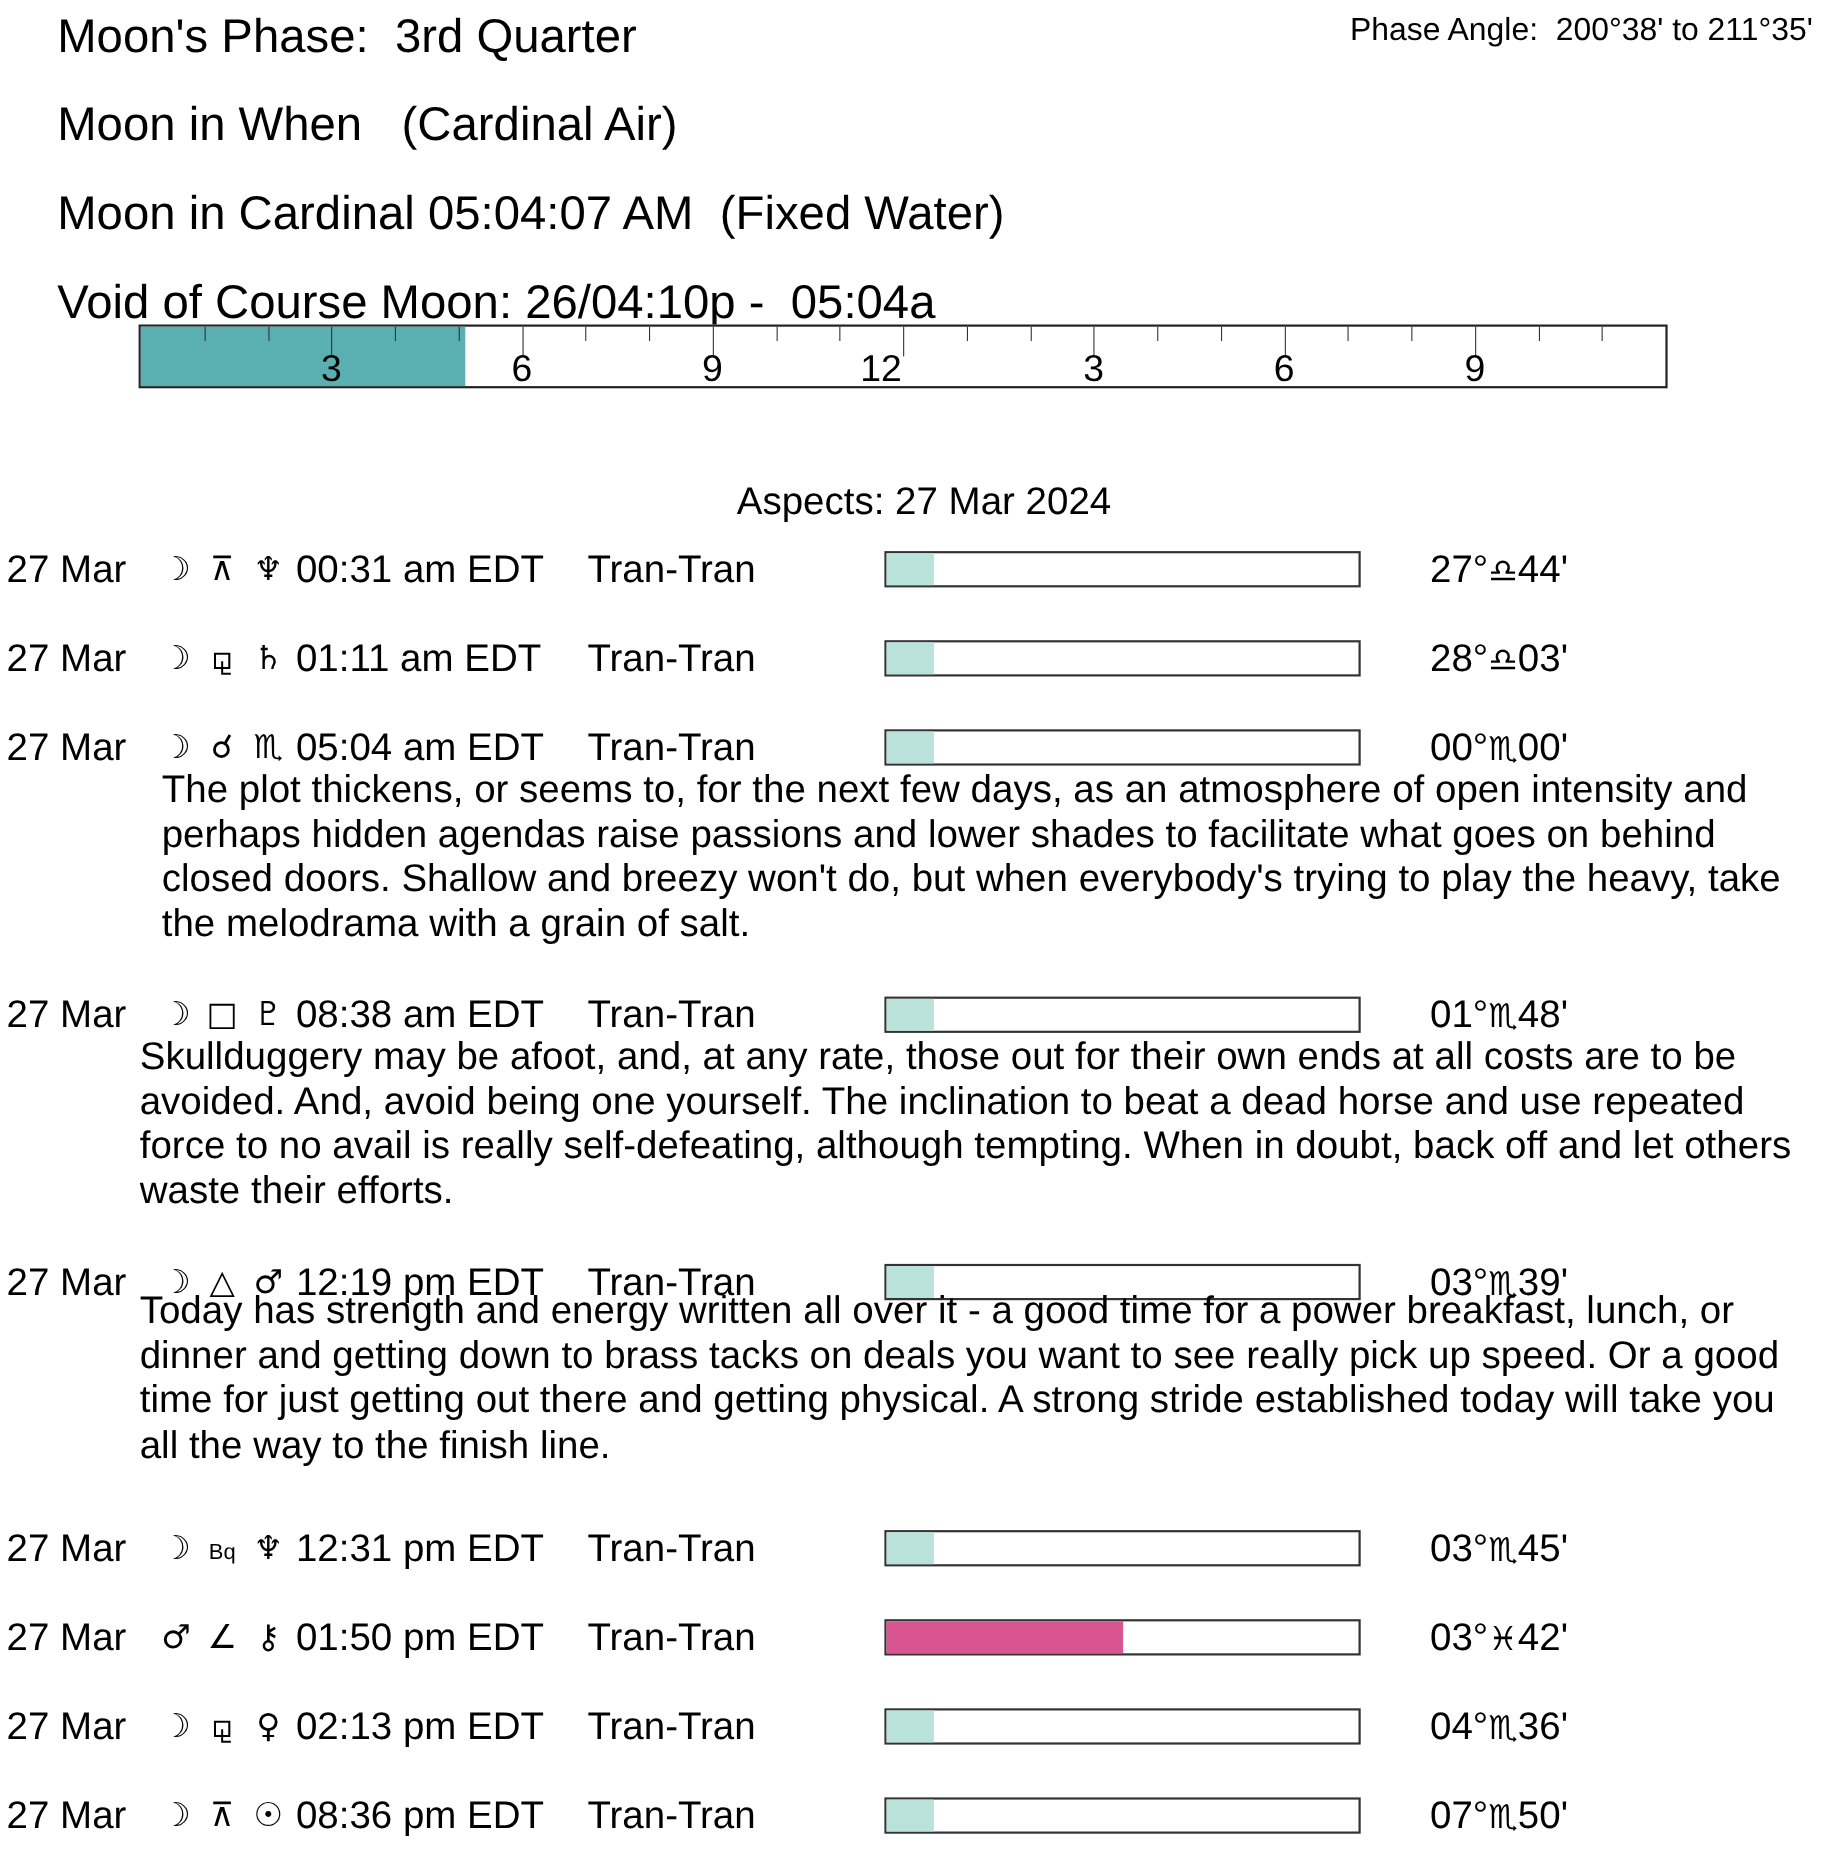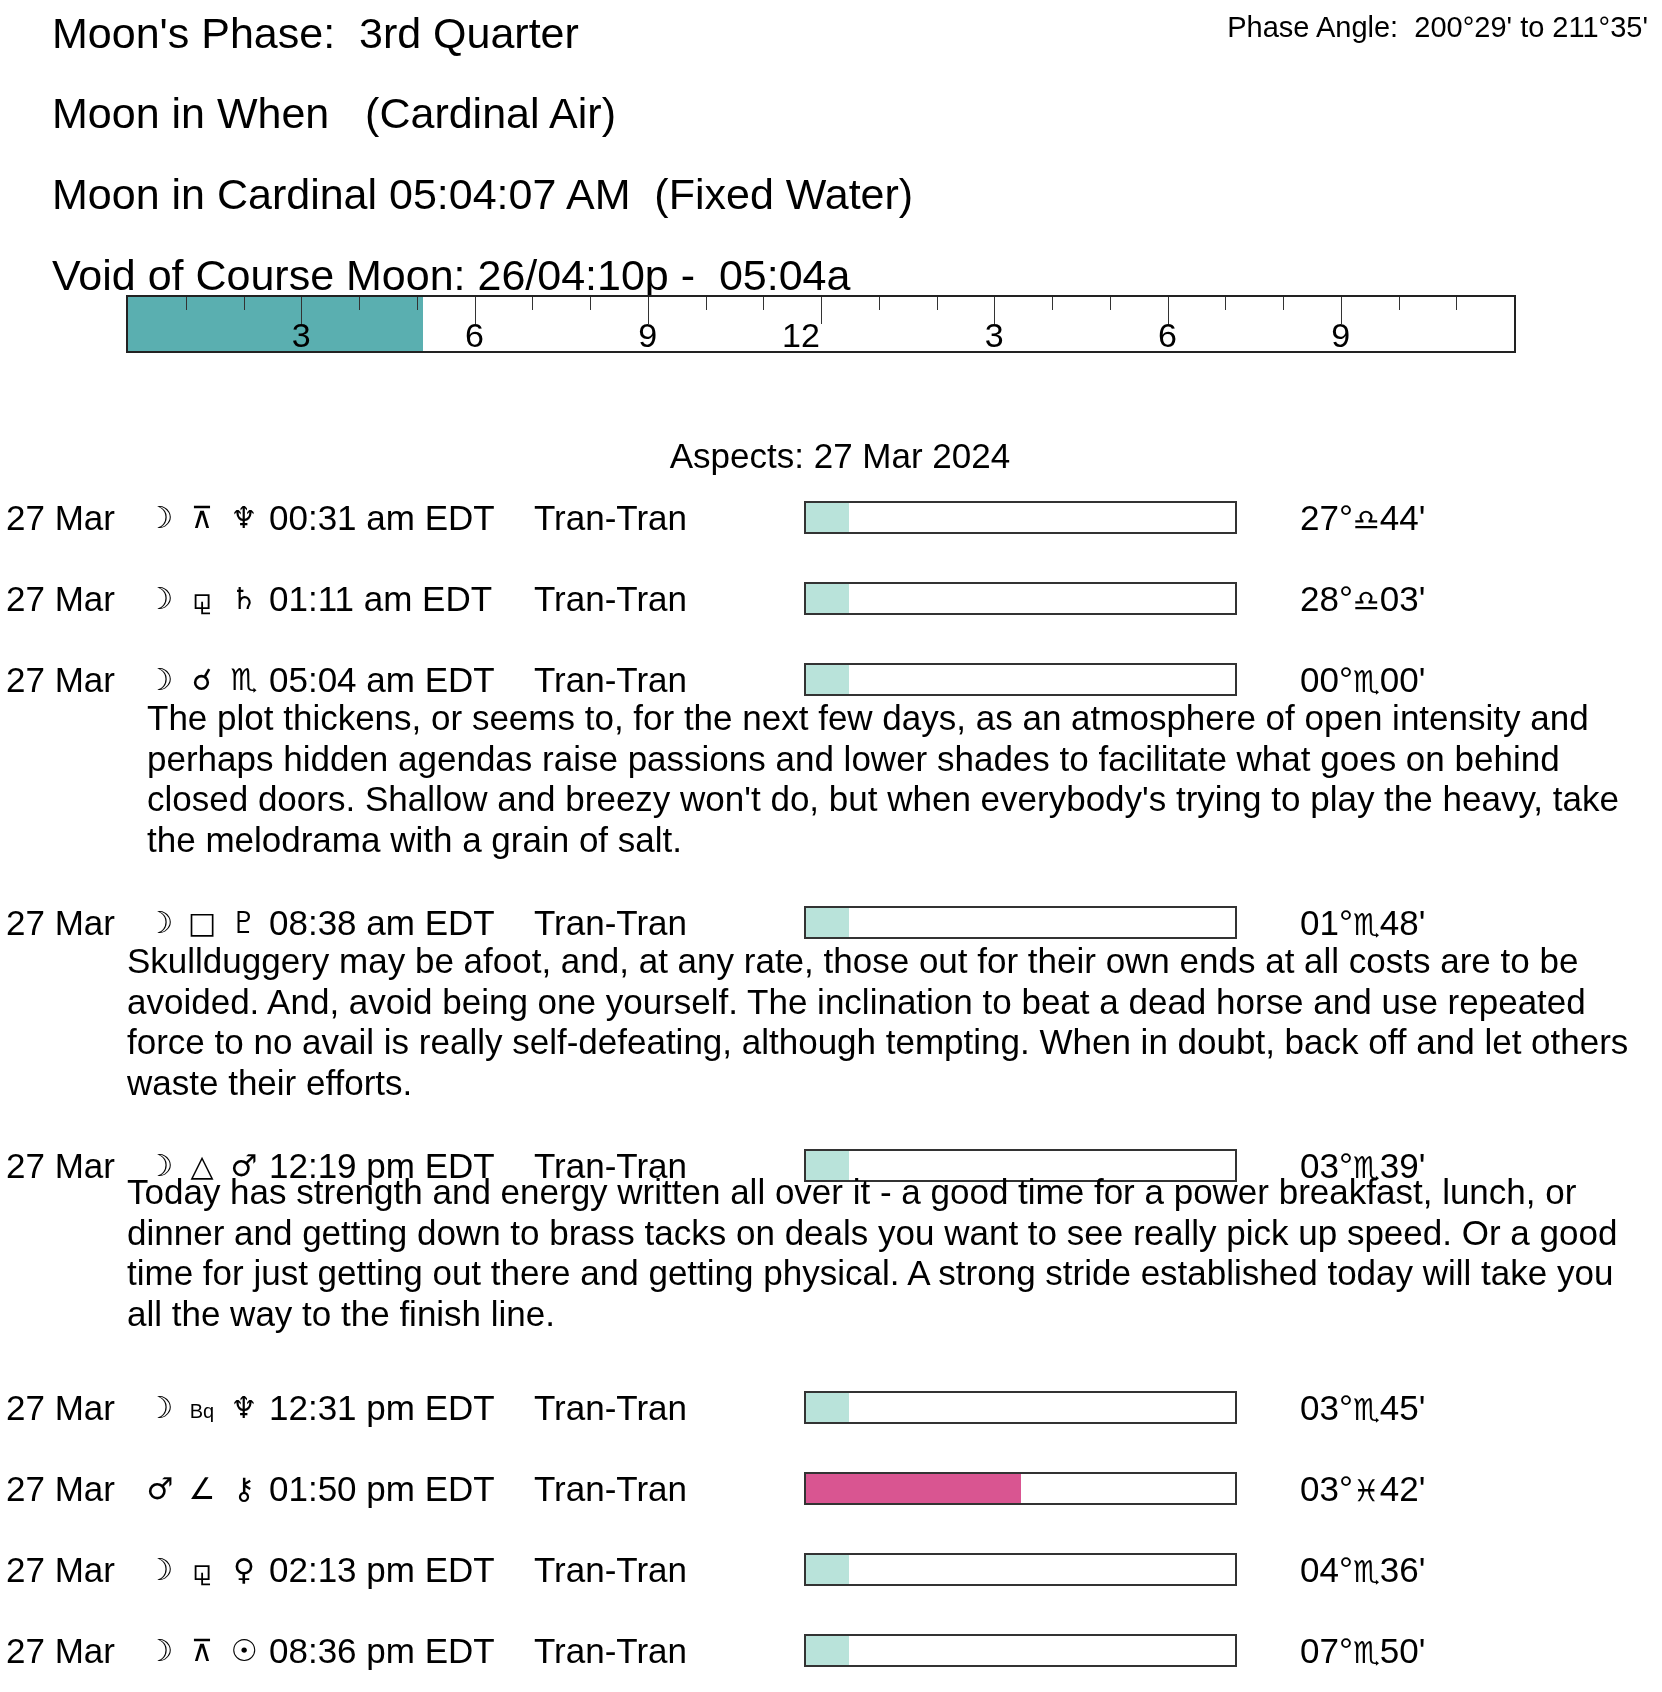--- a/index.html
+++ b/index.html
@@ -24,21 +24,21 @@
   .bar { position:absolute; left:798px; top:3px; width:433px; height:33px; border:2px solid #333; box-sizing:border-box; background:#fff; }
   .bar .bfill { position:absolute; left:0; top:0; bottom:0; }
   .row .deg { position:absolute; left:1294px; }
   .row .deg .sign { font-family:"DejaVu Sans", sans-serif; font-size:30px; }
   .interp { position:absolute; left:127px; width:1520px; font-size:35px; line-height:40.5px; }
 </style>
 </head>
 <body>
 
 <div class="hdr" style="top:13px">Moon's Phase:  3rd Quarter</div>
-<div class="phase-angle">Phase Angle:  200°29' to 211°35'</div>
+<div class="phase-angle">Phase Angle:  200°38' to 211°35'</div>
 <div class="hdr" style="top:93px">Moon in When   (Cardinal Air)</div>
 <div class="hdr" style="top:174px">Moon in Cardinal 05:04:07 AM  (Fixed Water)</div>
 <div class="hdr" style="top:255px">Void of Course Moon: 26/04:10p -  05:04a</div>
 
 <div class="timeline" id="timeline">
   <div class="fill" id="tl-fill" style="width: 295.218px; background: rgb(90, 175, 176);"></div>
 <div class="tick minor" style="left: 57.75px;"></div>
     <div class="tick minor" style="left: 115.5px;"></div>
     <div class="tick major" style="left: 173.25px;"></div>
     <div class="tick minor" style="left: 231px;"></div>

